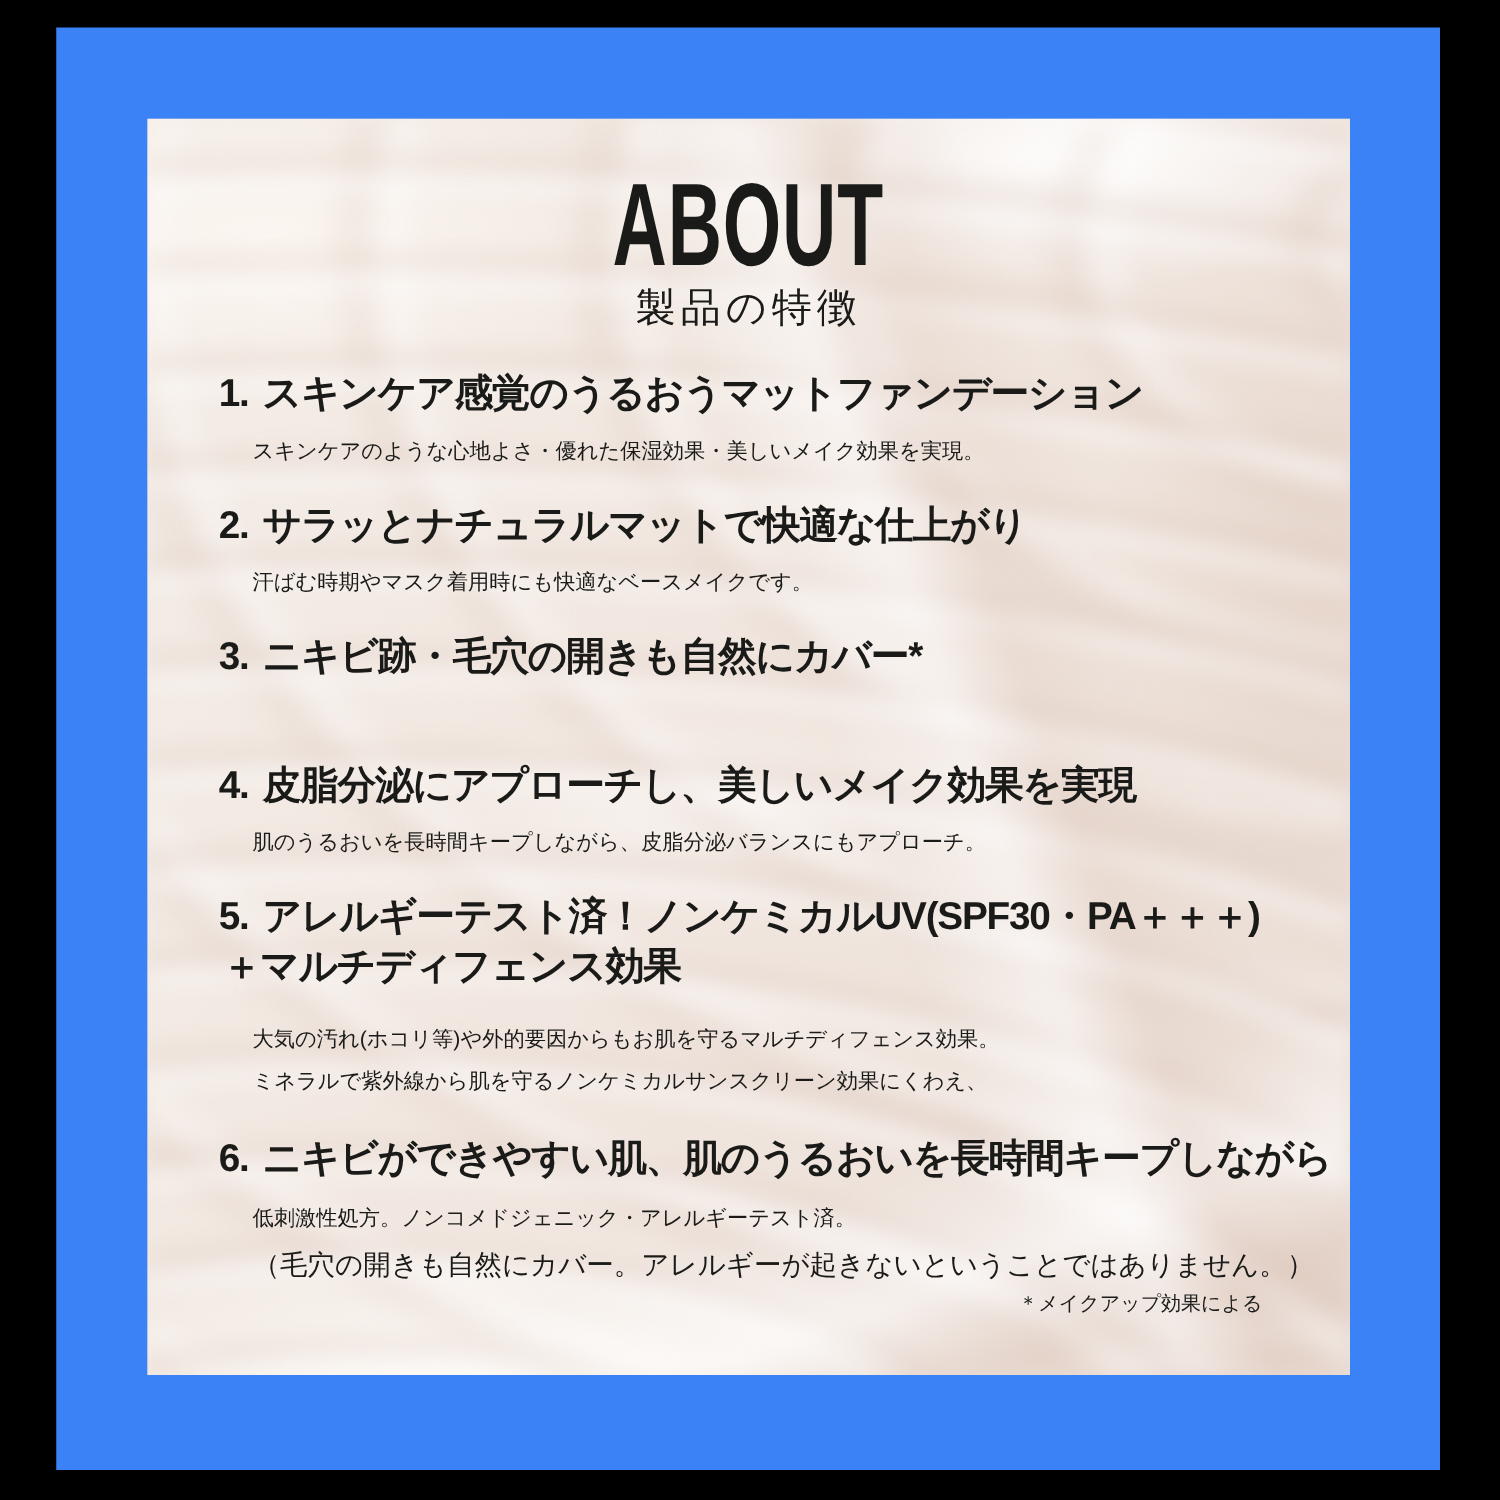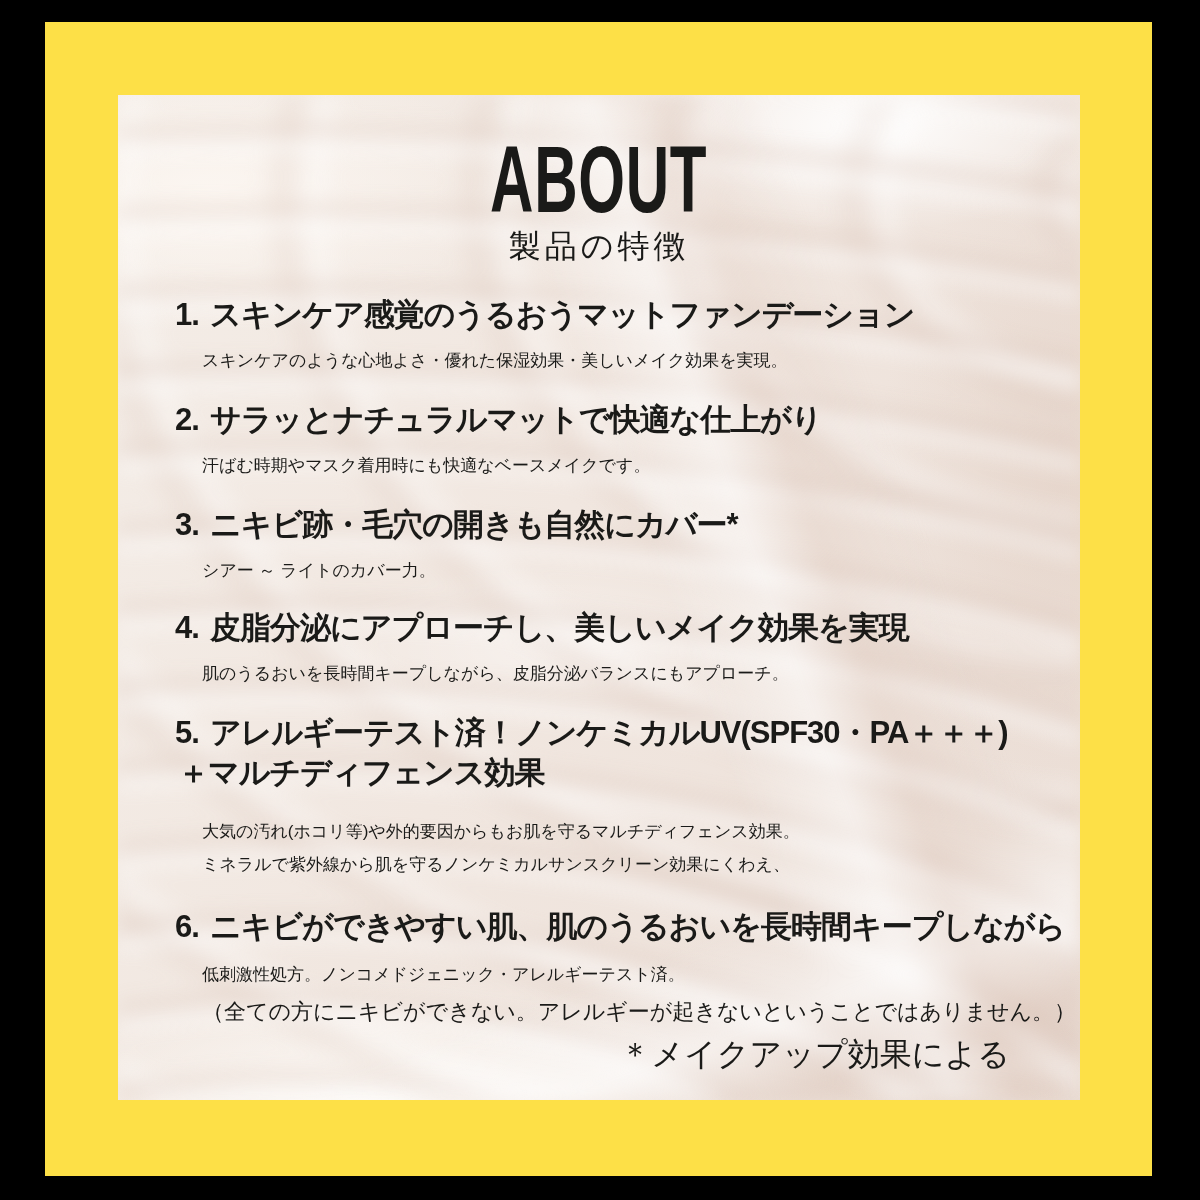--- a/index.html
+++ b/index.html
@@ -5,21 +5,21 @@
   * { margin:0; padding:0; box-sizing:border-box; }
   html,body { width:1200px; height:1200px; }
   body {
     position:relative;
     background:#000000;
     font-family:"Liberation Sans","DejaVu Sans",sans-serif;
     overflow:hidden;
   }
   .photo-area {
     position:absolute; left:45px; top:22px; width:1107px; height:1154px;
-    background:#fde047;
+    background:#3b82f6;
   }
   .panel {
     position:absolute; left:73px; top:73px; width:962px; height:1005px;
     background:#f0e7e0;
     overflow:hidden;
     color:#1a1a18;
   }
   
   .texture, .texture::before, .texture::after {
     content:""; position:absolute; inset:0; pointer-events:none;
@@ -71,21 +71,21 @@
   .head { display:flex; font-weight:bold; font-size:31px; line-height:40px; letter-spacing:-1px; white-space:nowrap; }
   .num  { flex:none; width:35px; }
   .head2 { font-weight:bold; font-size:31px; line-height:40px; letter-spacing:-1px; margin-left:3px; white-space:nowrap; }
   .body { font-size:17px; line-height:33px; margin-left:27px; margin-top:9px; white-space:nowrap; }
   .i5 .body { margin-top:22px; }
   .i6 .body { margin-top:11px; }
   .note { font-size:22px; line-height:28px; margin-left:27px; margin-top:7px; white-space:nowrap; }
 
   .footnote {
     position:absolute; top:938px; right:70px;
-    font-size:32px; white-space:nowrap;
+    font-size:16px; white-space:nowrap;
   }
 </style>
 </head>
 <body>
 
 <div class="photo-area">
   <div class="panel">
     <div class="texture"></div>
     <div class="content">
 
@@ -106,21 +106,20 @@
           <span>サラッとナチュラルマットで快適な仕上がり</span>
         </div>
         <div class="body">汗ばむ時期やマスク着用時にも快適なベースメイクです。</div>
       </div>
 
       <div class="item i3">
         <div class="head">
           <span class="num">3.</span>
           <span>ニキビ跡・毛穴の開きも自然にカバー*</span>
         </div>
-        <div class="body">シアー ～ ライトのカバー力。</div>
       </div>
 
       <div class="item i4">
         <div class="head">
           <span class="num">4.</span>
           <span>皮脂分泌にアプローチし、美しいメイク効果を実現</span>
         </div>
         <div class="body">肌のうるおいを長時間キープしながら、皮脂分泌バランスにもアプローチ。</div>
       </div>
 
@@ -135,20 +134,20 @@
           <div>ミネラルで紫外線から肌を守るノンケミカルサンスクリーン効果にくわえ、</div>
         </div>
       </div>
 
       <div class="item i6">
         <div class="head">
           <span class="num">6.</span>
           <span>ニキビができやすい肌、肌のうるおいを長時間キープしながら</span>
         </div>
         <div class="body">低刺激性処方。ノンコメドジェニック・アレルギーテスト済。</div>
-        <div class="note">（全ての方にニキビができない。アレルギーが起きないということではありません。）</div>
+        <div class="note">（毛穴の開きも自然にカバー。アレルギーが起きないということではありません。）</div>
       </div>
 
       <div class="footnote">＊メイクアップ効果による</div>
 
     </div>
   </div>
 </div>
 
 </body></html>

